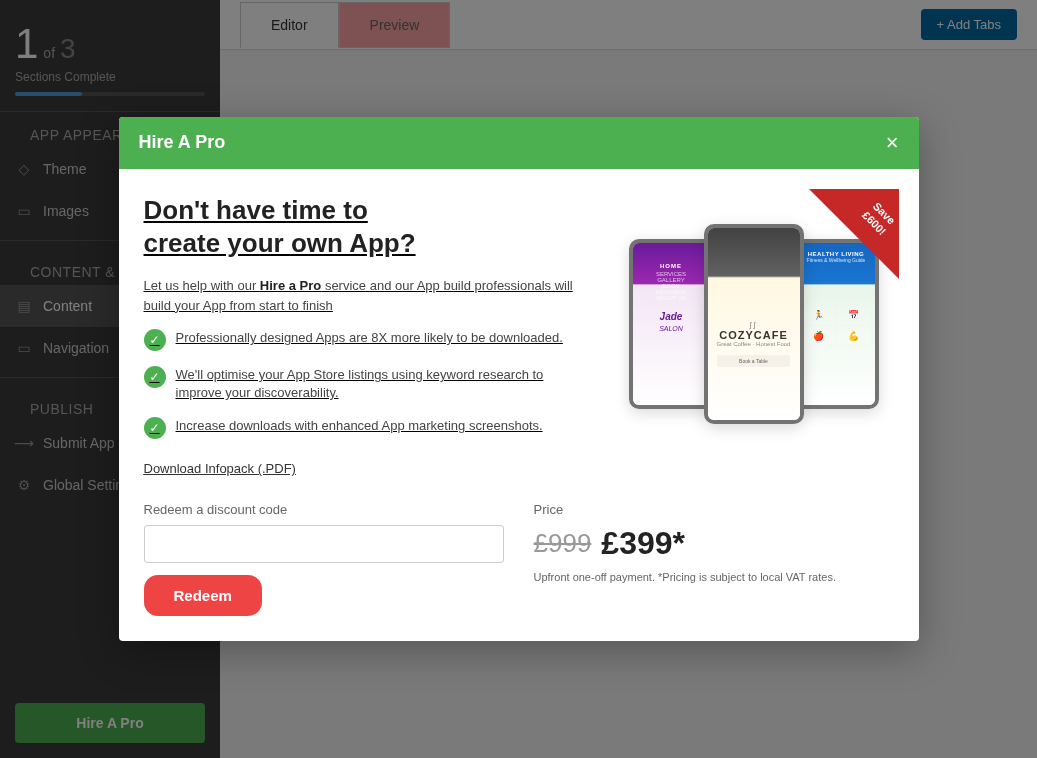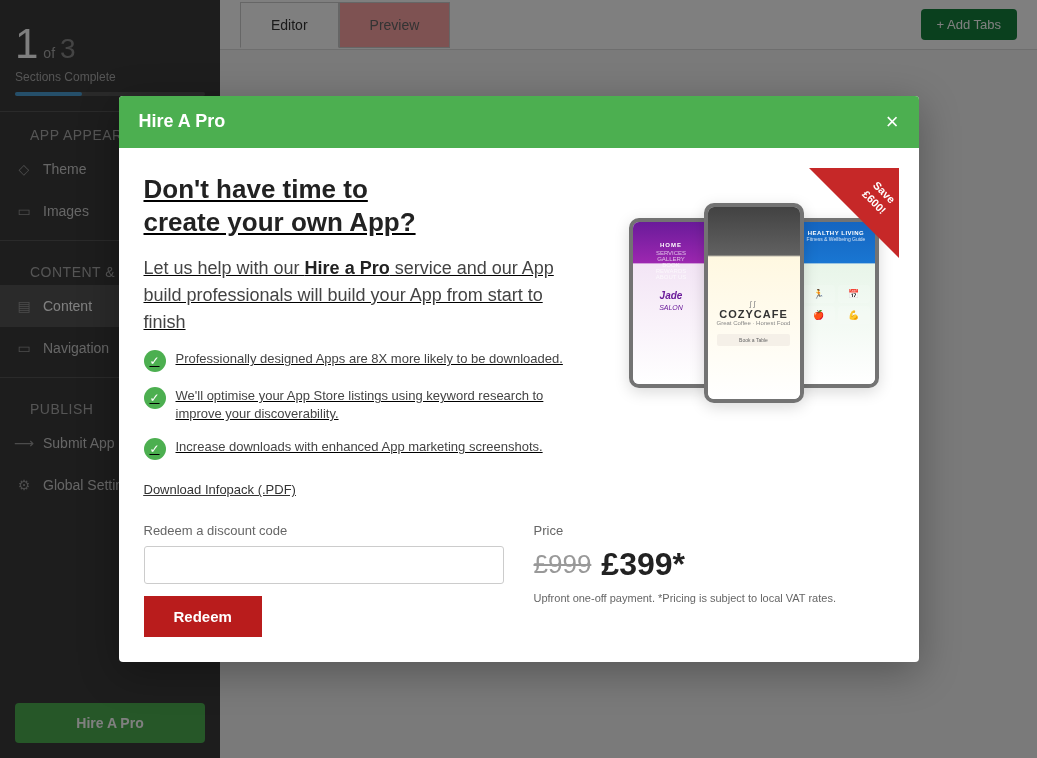--- a/index.html
+++ b/index.html
@@ -168,21 +168,21 @@
       border: 1px solid #ccc;
     }
 
     .top-bar-tab.active {
       background: #fff;
       color: #333;
       border-bottom-color: #fff;
     }
 
     .add-tabs-btn {
-      background: #15803d;
+      background: #0369a1;
       color: white;
       border: none;
       padding: 8px 16px;
       border-radius: 4px;
       cursor: pointer;
       font-size: 13px;
     }
 
     
     .overlay {
@@ -244,21 +244,21 @@
 
     .modal-headline {
       font-size: 26px;
       font-weight: 700;
       color: #222;
       line-height: 1.3;
       margin-bottom: 15px;
     }
 
     .modal-intro {
-      font-size: 18px;
+      font-size: 13px;
       color: #444;
       line-height: 1.5;
       margin-bottom: 14px;
     }
 
     .modal-intro strong {
       color: #222;
     }
 
     .feature-list {
@@ -398,25 +398,25 @@
       width: 100%;
       padding: 10px 12px;
       border: 1px solid #ccc;
       border-radius: 3px;
       font-size: 14px;
       outline: none;
       margin-bottom: 12px;
     }
 
     .redeem-btn {
-      background: #b91c1c;
+      background: #ef4444;
       color: white;
       border: none;
       padding: 12px 30px;
-      border-radius: 0;
+      border-radius: 14px;
       font-size: 15px;
       font-weight: 600;
       cursor: pointer;
       display: block;
     }
 
     .price-section {
       flex: 1;
     }
 

